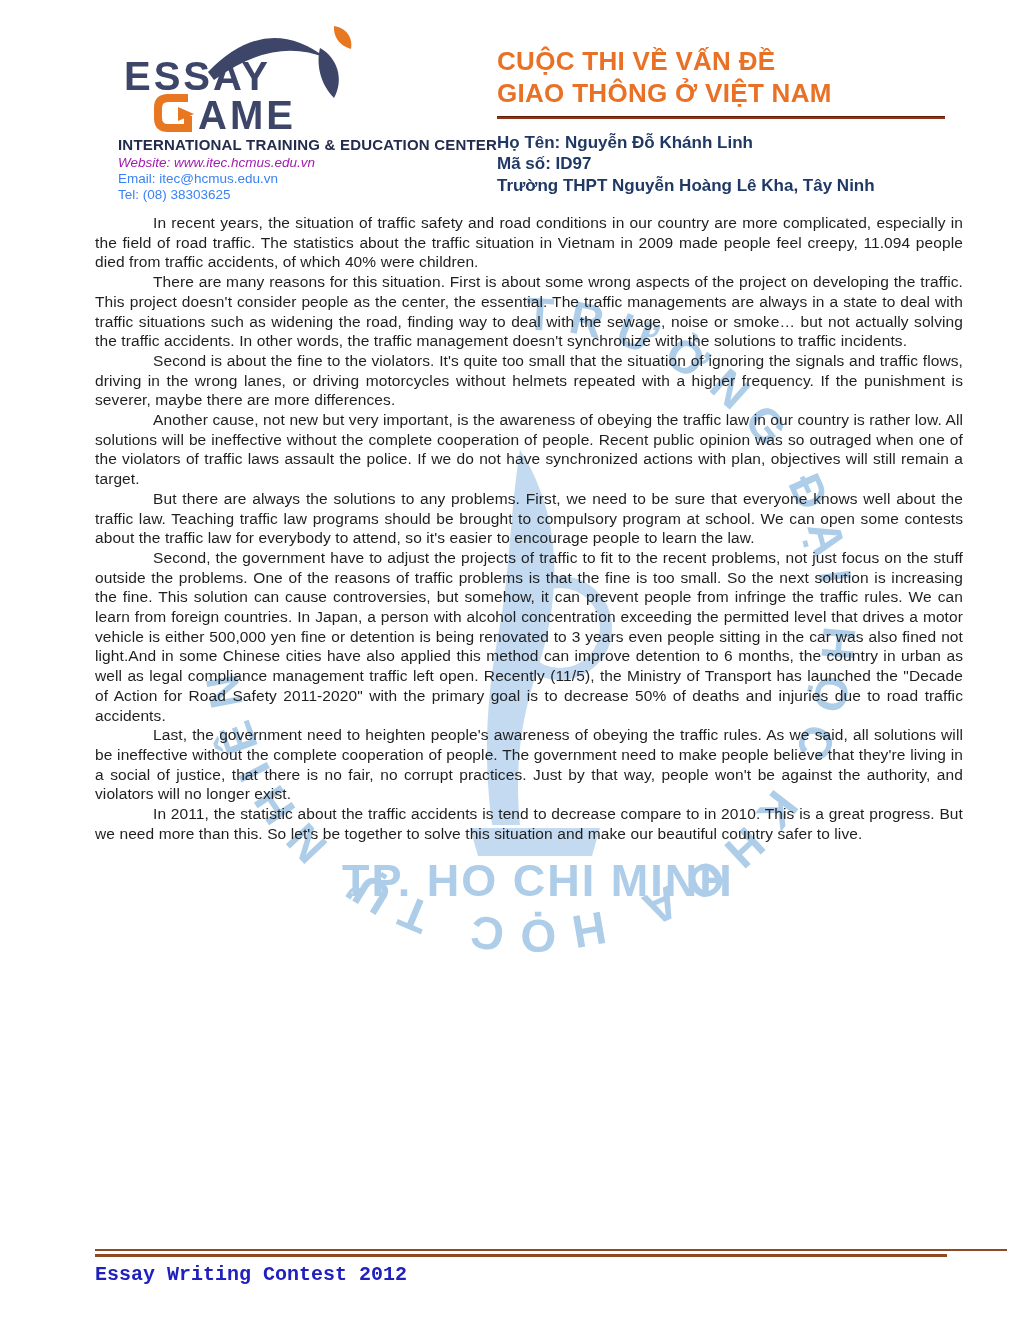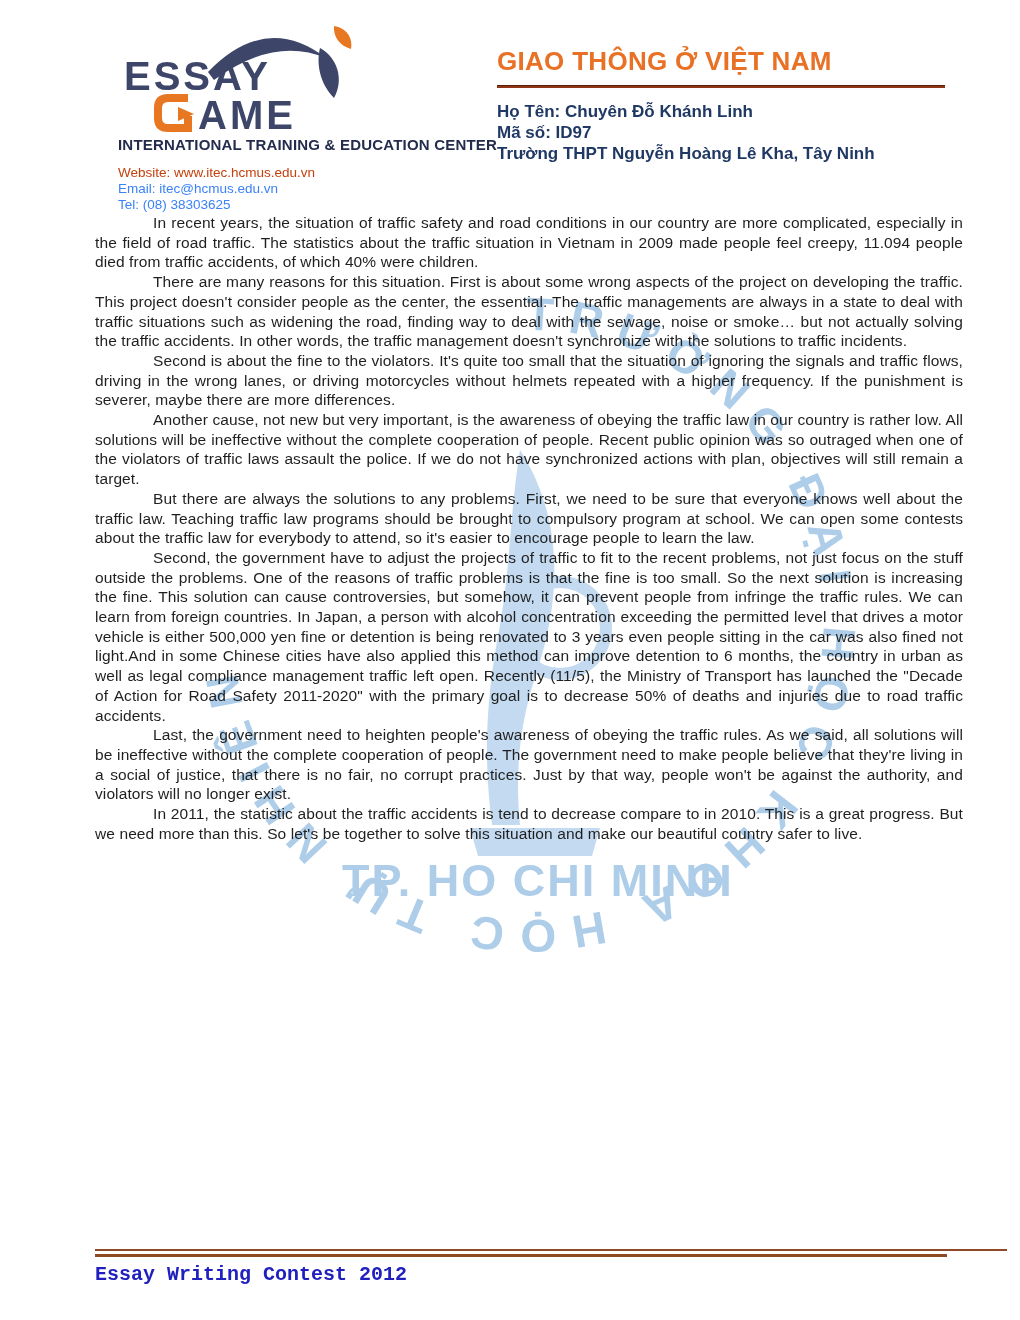--- a/index.html
+++ b/index.html
@@ -16,21 +16,21 @@
   .wm-city {
     position:absolute; z-index:0; left:342px; top:855px; width:420px;
     font-size:45px; font-weight:bold; color:#aecde9; letter-spacing:2px;
     white-space:nowrap; pointer-events:none;
   }
   
   .header-left { position:absolute; left:108px; top:22px; z-index:2; }
   .logo-svg { display:block; }
   .org-block { margin-top:2px; margin-left:10px; color:#2b3353; }
   .org-name { font-size:15px; font-weight:bold; color:#242c4e; letter-spacing:0.2px; }
-  .org-website { font-size:13.5px; color:#c2410c; margin-top:12px; }
+  .org-website { font-size:13.5px; font-style:italic; color:#a21caf; margin-top:2px; }
   .org-email, .org-tel { font-size:13.5px; color:#3b82f6; margin-top:1px; }
   .header-right { position:absolute; left:497px; top:46px; width:460px; z-index:2; }
   .contest-title { color:#e87125; font-size:26px; font-weight:bold; line-height:1.22; letter-spacing:0.3px; }
   .title-divider { margin-top:7px; width:448px; height:3px; background:#8f3414; border-top:1px solid #5e1f08; }
   .student-block { margin-top:14px; color:#1f3864; font-size:17px; font-weight:bold; line-height:1.18; }
   .student-block div { margin-bottom:1px; }
   
   .essay { position:absolute; left:95px; top:213px; width:868px; z-index:1; color:#1f1f1f; }
   .essay p {
     font-size:15.5px; line-height:19.7px; text-align:justify; text-indent:58px;
@@ -80,25 +80,26 @@
     <div class="org-block">
       <div class="org-name">INTERNATIONAL TRAINING &amp; EDUCATION CENTER</div>
       <div class="org-website">Website: www.itec.hcmus.edu.vn</div>
       <div class="org-email">Email:  itec@hcmus.edu.vn</div>
       <div class="org-tel">Tel: (08) 38303625</div>
     </div>
   </div>
 
   <div class="header-right">
     <div class="contest-title">
+      <div>CUỘC THI VỀ VẤN ĐỀ</div>
       <div>GIAO THÔNG Ở VIỆT NAM</div>
     </div>
     <div class="title-divider"></div>
     <div class="student-block">
-      <div>Họ Tên: Chuyên Đỗ Khánh Linh</div>
+      <div>Họ Tên: Nguyễn Đỗ Khánh Linh</div>
       <div>Mã số: ID97</div>
       <div>Trường THPT Nguyễn Hoàng Lê Kha, Tây Ninh</div>
     </div>
   </div>
 
   <div class="essay">
     <p>In recent years, the situation of traffic safety and road conditions in our country are more complicated, especially in the field of road traffic. The statistics about the traffic situation in Vietnam in 2009 made people feel creepy, 11.094 people died  from traffic accidents, of which 40% were children.</p>
     <p>There are many reasons for this situation. First is about some wrong aspects of the project on developing the traffic. This project doesn't consider people as the center, the essential. The traffic managements are always in a state to deal with traffic situations such as widening the road, finding way to deal with the sewage, noise or smoke… but not actually solving the traffic accidents. In other words, the traffic management doesn't synchronize with the solutions to traffic incidents.</p>
     <p>Second is about the fine to the violators. It's quite too small that the situation of ignoring the signals and traffic flows, driving in the wrong lanes, or driving motorcycles without helmets repeated with a higher frequency. If the punishment is severer, maybe there are more differences.</p>
     <p>Another cause, not new but very important, is the awareness of obeying the traffic law in our country is rather low. All solutions will be ineffective without the complete cooperation of people. Recent public opinion was so outraged when one of the violators of traffic laws assault the police. If we do not have synchronized actions with plan, objectives will still remain a target.</p>

